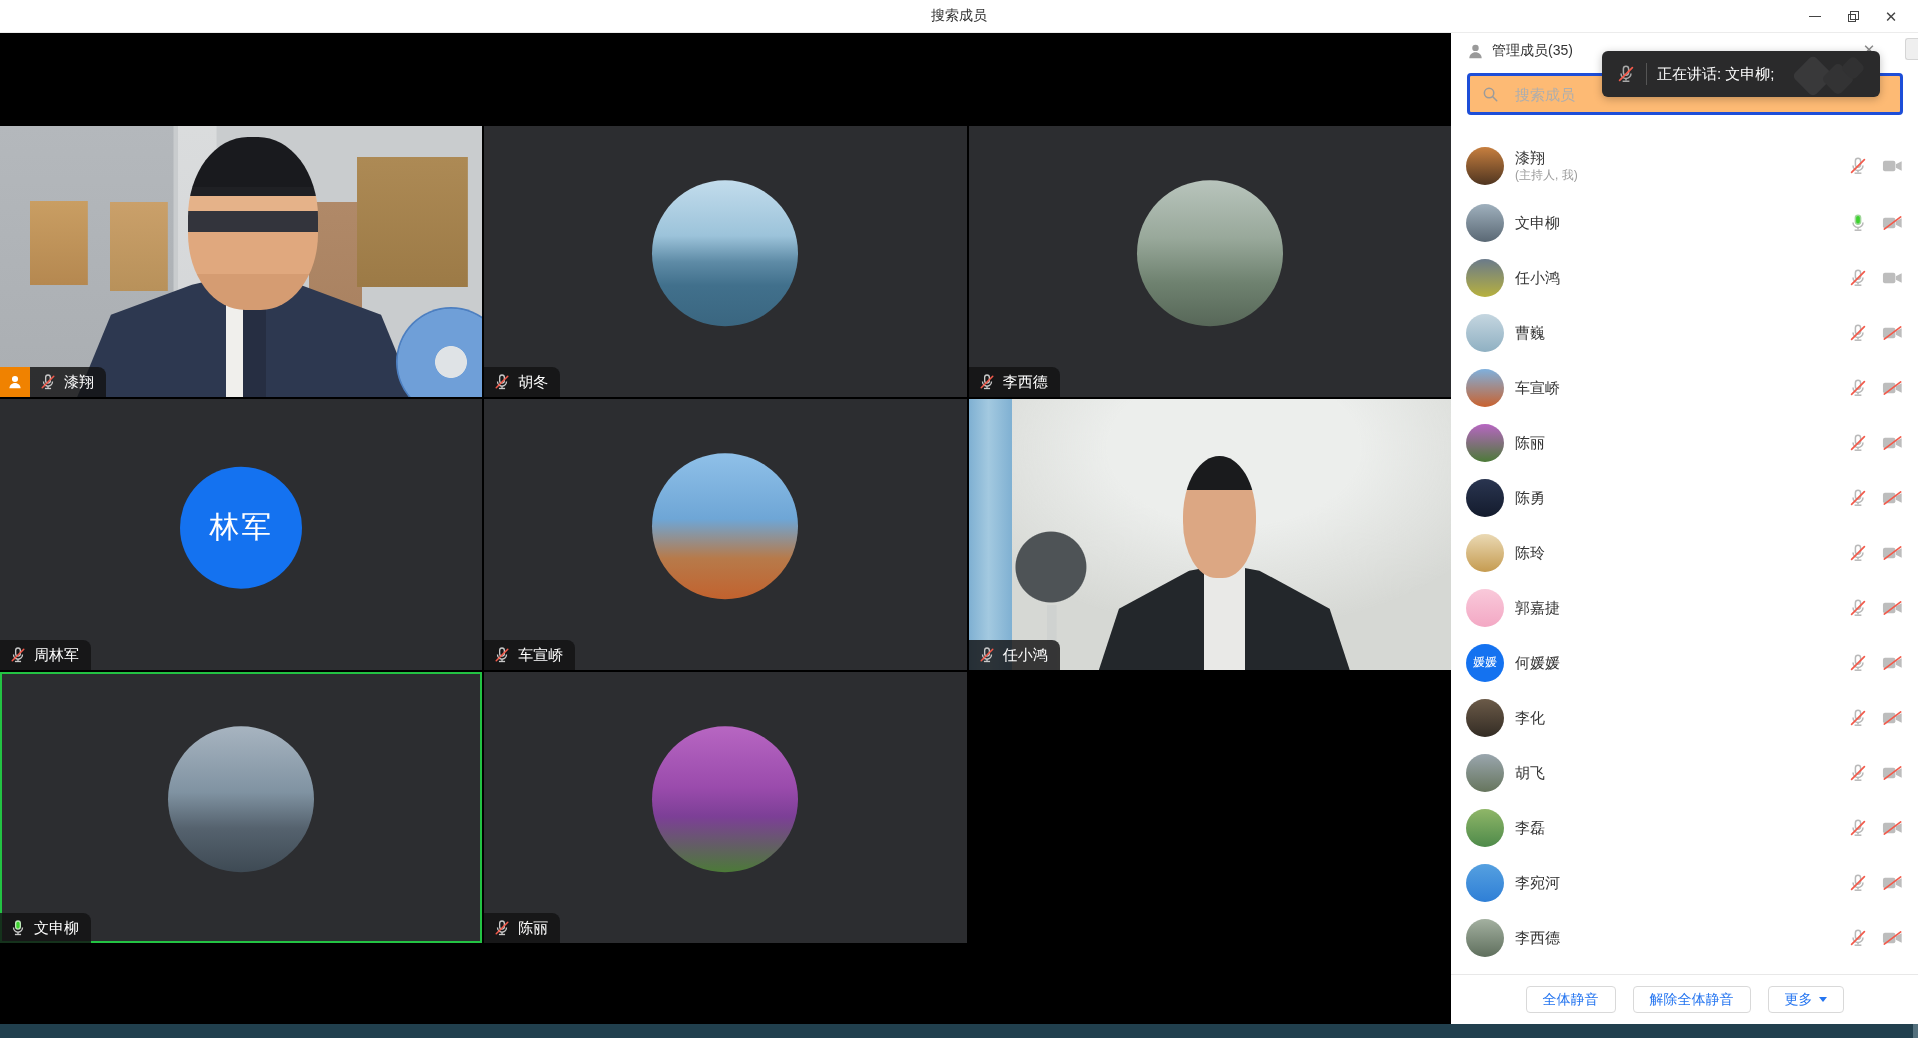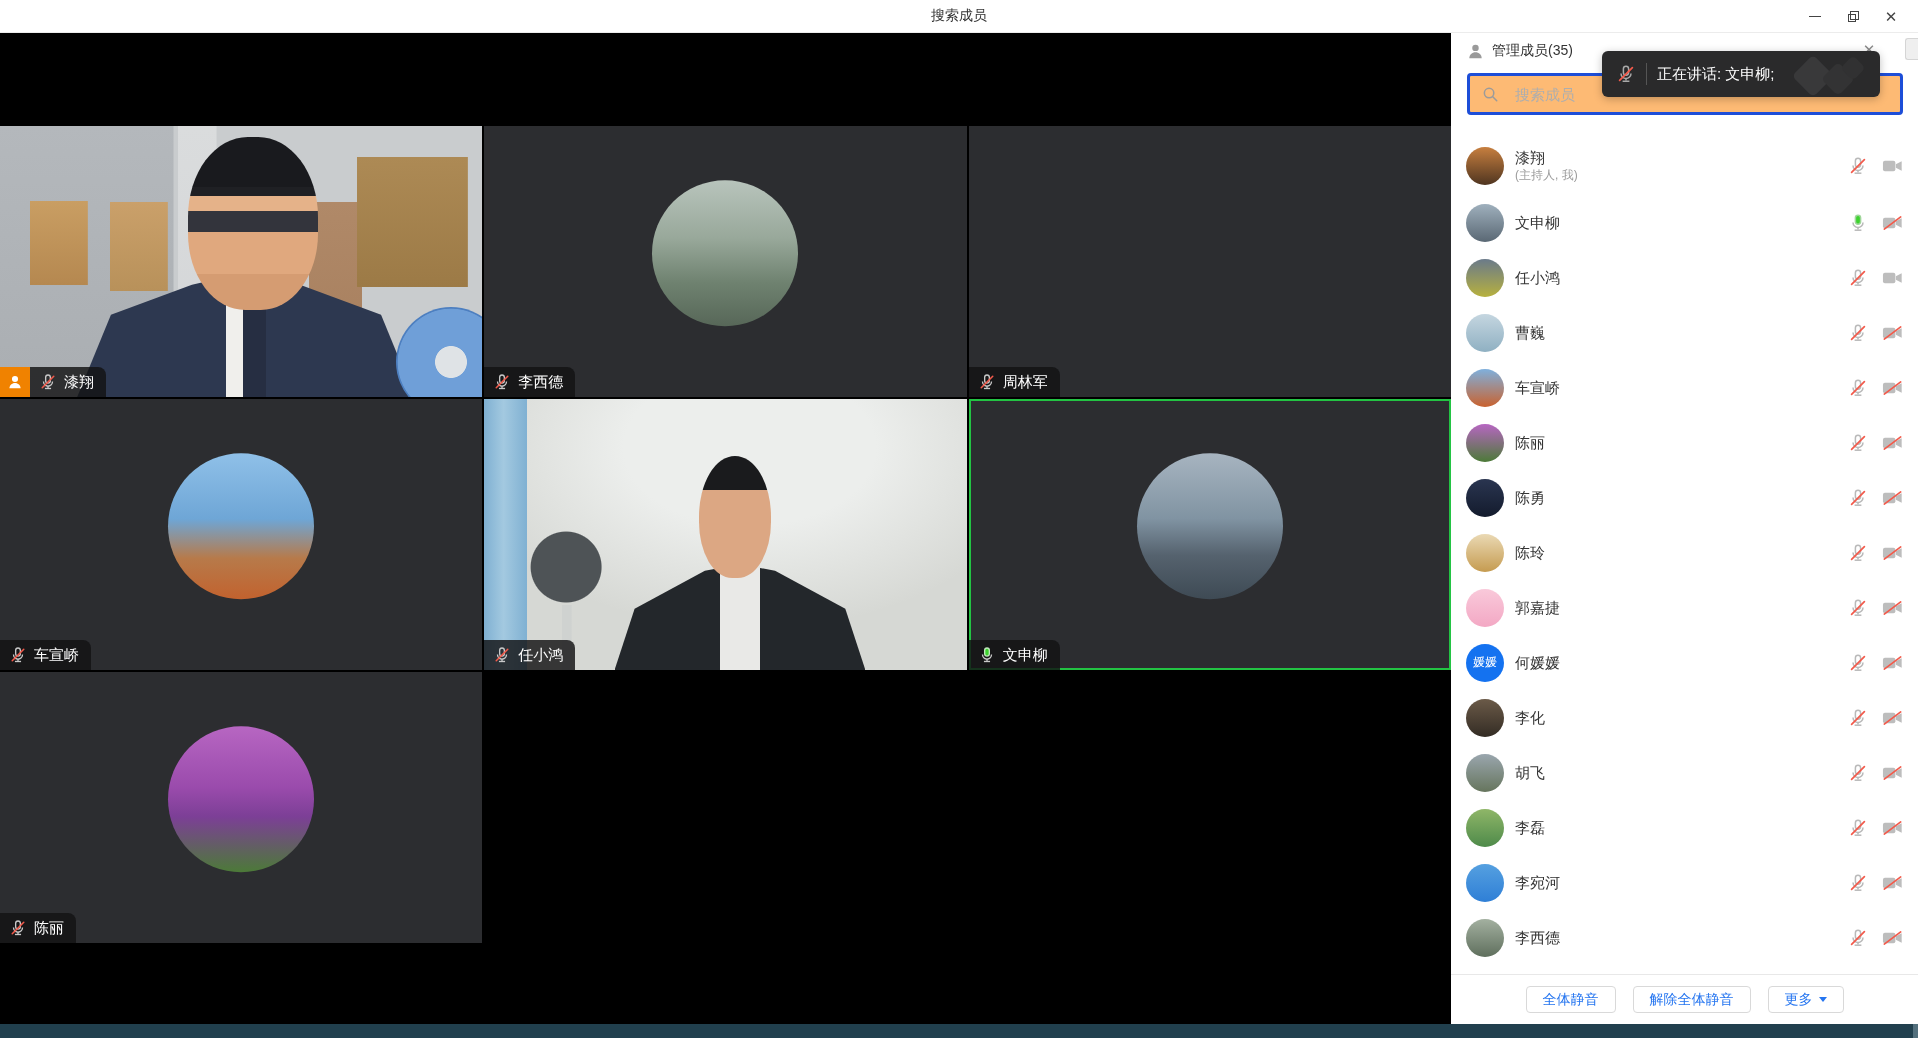--- a/index.html
+++ b/index.html
@@ -183,20 +183,41 @@
               <line class="stand" x1="6.6" y1="17.2" x2="13.4" y2="17.2"></line>
               <line class="slash" x1="3.6" y1="16.4" x2="16.4" y2="3.6"></line>
             </g>
           </svg>
         </span>
         <span class="tile-name">漆翔</span>
       </div>
     </div>
   </div>
 
+  <div class="tile">
+
+    <div class="tile-avatar" style="background: linear-gradient(rgb(194, 220, 236) 0%, rgb(156, 195, 218) 38%, rgb(94, 139, 166) 56%, rgb(65, 112, 140) 72%, rgb(58, 102, 128) 100%);"></div>
+    <div class="tile-footer">
+
+      <div class="tile-label">
+        <span class="mic-state mic-muted">
+          <svg class="ic" width="18" height="18" viewBox="0 0 20 20">
+            <g class="mic-g">
+              <rect class="body" x="7.4" y="2.2" width="5.2" height="9" rx="2.6"></rect>
+              <path class="stand" d="M5 9.5a5 5 0 0 0 10 0"></path>
+              <line class="stand" x1="10" y1="14.5" x2="10" y2="16.6"></line>
+              <line class="stand" x1="6.6" y1="17.2" x2="13.4" y2="17.2"></line>
+              <line class="slash" x1="3.6" y1="16.4" x2="16.4" y2="3.6"></line>
+            </g>
+          </svg>
+        </span>
+        <span class="tile-name">胡冬</span>
+      </div>
+    </div>
+  </div>
 
   <div class="tile">
 
     <div class="tile-avatar" style="background: linear-gradient(rgb(184, 196, 188) 0%, rgb(152, 168, 154) 40%, rgb(111, 130, 112) 70%, rgb(87, 103, 88) 100%);"></div>
     <div class="tile-footer">
 
       <div class="tile-label">
         <span class="mic-state mic-muted">
           <svg class="ic" width="18" height="18" viewBox="0 0 20 20">
             <g class="mic-g">
@@ -208,20 +229,21 @@
             </g>
           </svg>
         </span>
         <span class="tile-name">李西德</span>
       </div>
     </div>
   </div>
 
   <div class="tile">
 
+    <div class="tile-avatar initials" style="background: rgb(20, 114, 240);">林军</div>
     <div class="tile-footer">
 
       <div class="tile-label">
         <span class="mic-state mic-muted">
           <svg class="ic" width="18" height="18" viewBox="0 0 20 20">
             <g class="mic-g">
               <rect class="body" x="7.4" y="2.2" width="5.2" height="9" rx="2.6"></rect>
               <path class="stand" d="M5 9.5a5 5 0 0 0 10 0"></path>
               <line class="stand" x1="10" y1="14.5" x2="10" y2="16.6"></line>
               <line class="stand" x1="6.6" y1="17.2" x2="13.4" y2="17.2"></line>

